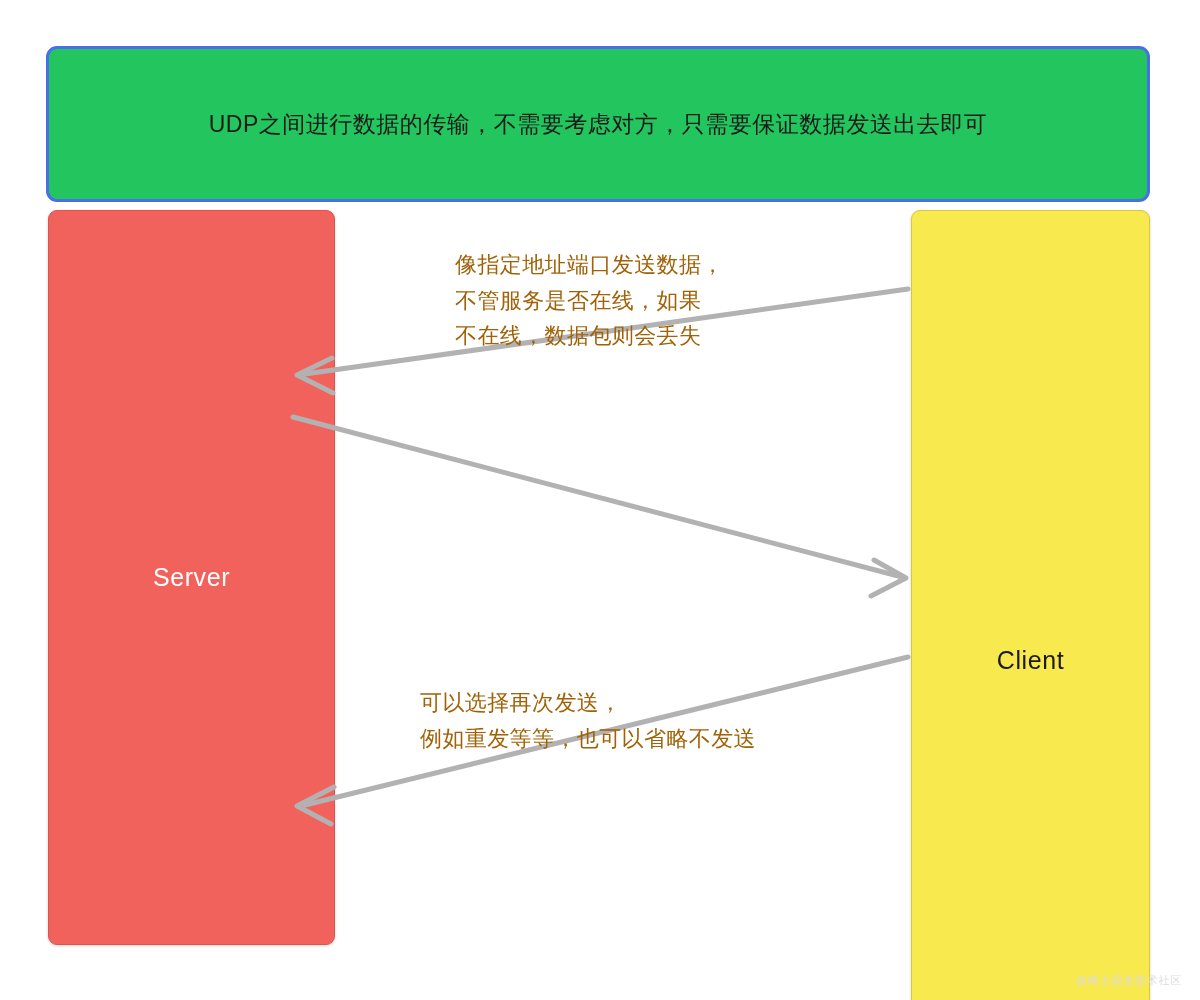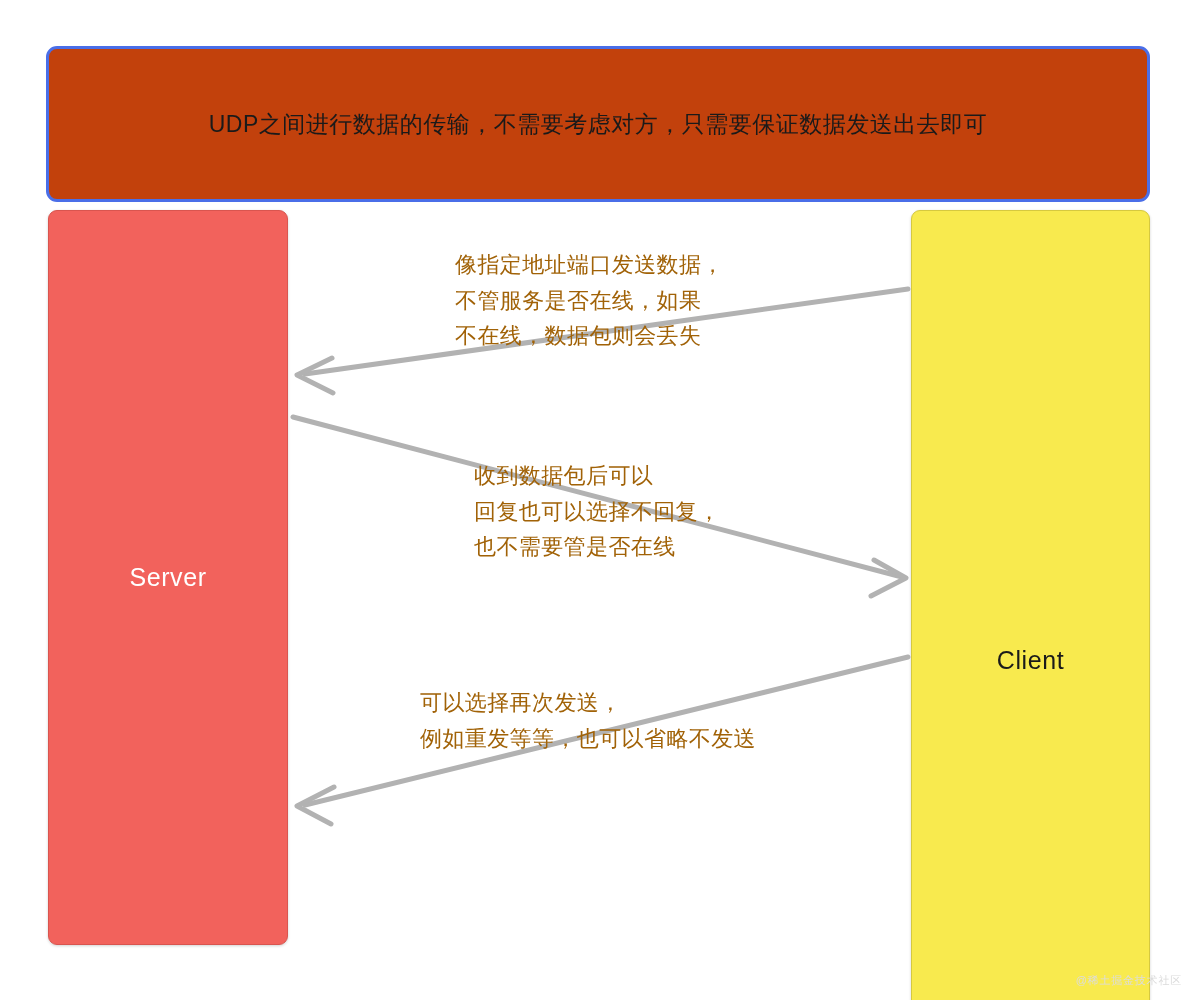--- a/index.html
+++ b/index.html
@@ -19,21 +19,21 @@
   }
 
   
   .note-box {
     position: absolute;
     left: 46px;
     top: 46px;
     width: 1104px;
     height: 156px;
     box-sizing: border-box;
-    background: #c2410c;
+    background: #22c55e;
     border: 3px solid #4a6ee8;
     border-radius: 11px;
     display: flex;
     align-items: center;
     justify-content: center;
     z-index: 3;
   }
   .note-text {
     font-size: 23px;
     color: #1a1a1a;
@@ -50,21 +50,21 @@
     box-sizing: border-box;
     border-radius: 9px;
     display: flex;
     align-items: center;
     justify-content: center;
     z-index: 2;
   }
   .lifeline-server {
     left: 48px;
     top: 210px;
-    width: 240px;
+    width: 287px;
     height: 735px;
     background: #f2625c;
     border: 1px solid #d9554f;
     box-shadow: 0 1px 3px rgba(0,0,0,0.18);
   }
   .lifeline-client {
     left: 911px;
     top: 210px;
     width: 239px;
     height: 900px;
@@ -147,22 +147,19 @@
     <g>
       <line x1="908" y1="657" x2="305" y2="805" stroke="#b2b2b2" stroke-width="5" stroke-linecap="round"></line>
       <polyline points="334,787 297,806 331,824" fill="none" stroke="#b2b2b2" stroke-width="5" stroke-linecap="round" stroke-linejoin="round"></polyline>
     </g>
   </svg>
 
   <div class="msg msg-1">像指定地址端口发送数据，
 不管服务是否在线，如果
 不在线，数据包则会丢失</div>
 
-  <div class="msg msg-2">收到数据包后可以
-回复也可以选择不回复，
-也不需要管是否在线</div>
 
   <div class="msg msg-3">可以选择再次发送，
 例如重发等等，也可以省略不发送</div>
 
   <div class="watermark">@稀土掘金技术社区</div>
 
 </div>
 
 </body></html>

